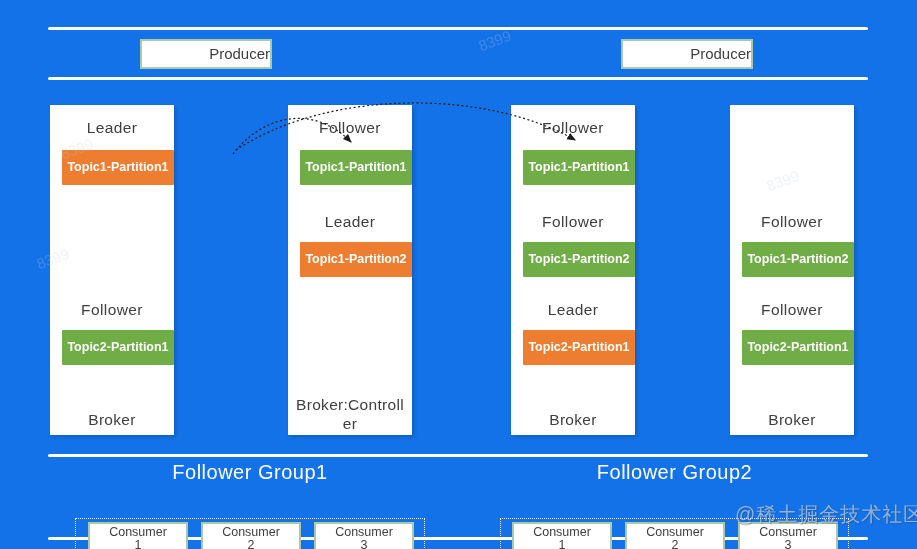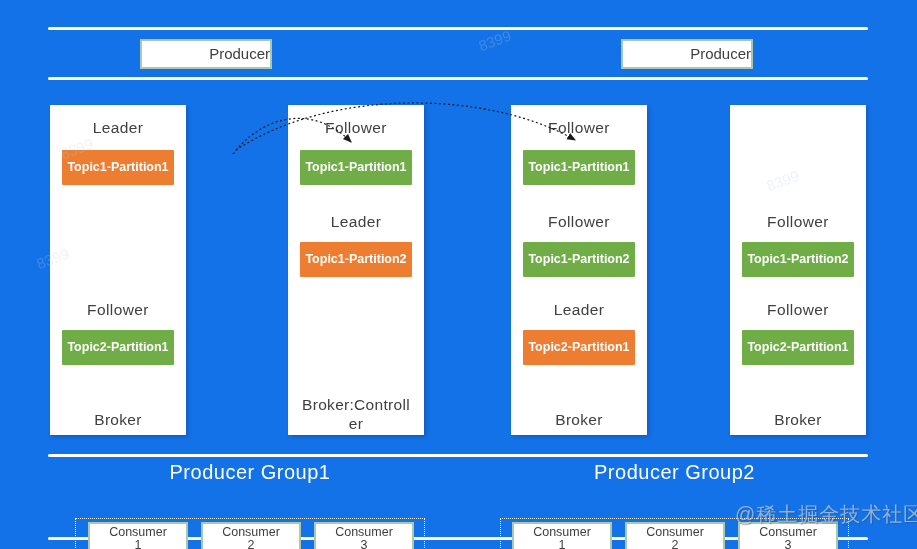--- a/index.html
+++ b/index.html
@@ -12,21 +12,21 @@
     position:absolute;left:48px;width:820px;height:3px;
     background:#ffffff;border-radius:2px;z-index:2;
   }
   .producer{
     position:absolute;top:39px;height:26px;width:128px;
     background:#ffffff;border:2px solid #A9C9A9;
     color:#3F3F3F;font-size:15px;line-height:26px;text-align:right;
     z-index:3;
   }
   .broker{
-    position:absolute;top:105px;width:136px;height:330px;
+    position:absolute;top:105px;width:124px;height:330px;
     background:#ffffff;z-index:1;
     box-shadow:2px 2px 4px rgba(0,0,0,0.18);
   }
   .role-label{
     position:absolute;left:0;right:0;height:26px;
     text-align:center;color:#3F3F3F;font-size:15.5px;line-height:26px;
     letter-spacing:0.4px;
   }
   .partition{
     position:absolute;left:12px;width:112px;height:35px;
@@ -119,37 +119,37 @@
       <marker id="arw" markerWidth="9" markerHeight="8" refX="6.5" refY="3" orient="auto">
         <path d="M0,0 L7.5,3 L0,6 z" fill="#1A1A1A"></path>
       </marker>
     </defs>
     <path d="M233,154 C262,116 312,103 351,142" fill="none" stroke="#1A1A1A" stroke-width="1.2" stroke-dasharray="2 2.5" marker-end="url(#arw)"></path>
     <path d="M236,150 C330,88 488,90 575,140" fill="none" stroke="#1A1A1A" stroke-width="1.2" stroke-dasharray="2 2.5" marker-end="url(#arw)"></path>
   </svg>
 
   <div class="hline" style="top:454px;"></div>
 
-  <div class="cg-title" style="left:75px;width:350px;">Producer Group1</div>
+  <div class="cg-title" style="left:75px;width:350px;">Follower Group1</div>
   <div class="cg-box" id="cg-box-0" style="left:75px;width:348px;">
       <div class="consumer" style="left: 12px;">
         <div class="c-l1">Consumer</div>
         <div class="c-l2">1</div>
       </div>
       <div class="consumer" style="left: 125px;">
         <div class="c-l1">Consumer</div>
         <div class="c-l2">2</div>
       </div>
       <div class="consumer" style="left: 238px;">
         <div class="c-l1">Consumer</div>
         <div class="c-l2">3</div>
       </div>
     </div>
 
-  <div class="cg-title" style="left:500px;width:349px;">Producer Group2</div>
+  <div class="cg-title" style="left:500px;width:349px;">Follower Group2</div>
   <div class="cg-box" id="cg-box-1" style="left:500px;width:347px;">
       <div class="consumer" style="left: 11px;">
         <div class="c-l1">Consumer</div>
         <div class="c-l2">1</div>
       </div>
       <div class="consumer" style="left: 124px;">
         <div class="c-l1">Consumer</div>
         <div class="c-l2">2</div>
       </div>
       <div class="consumer" style="left: 237px;">

